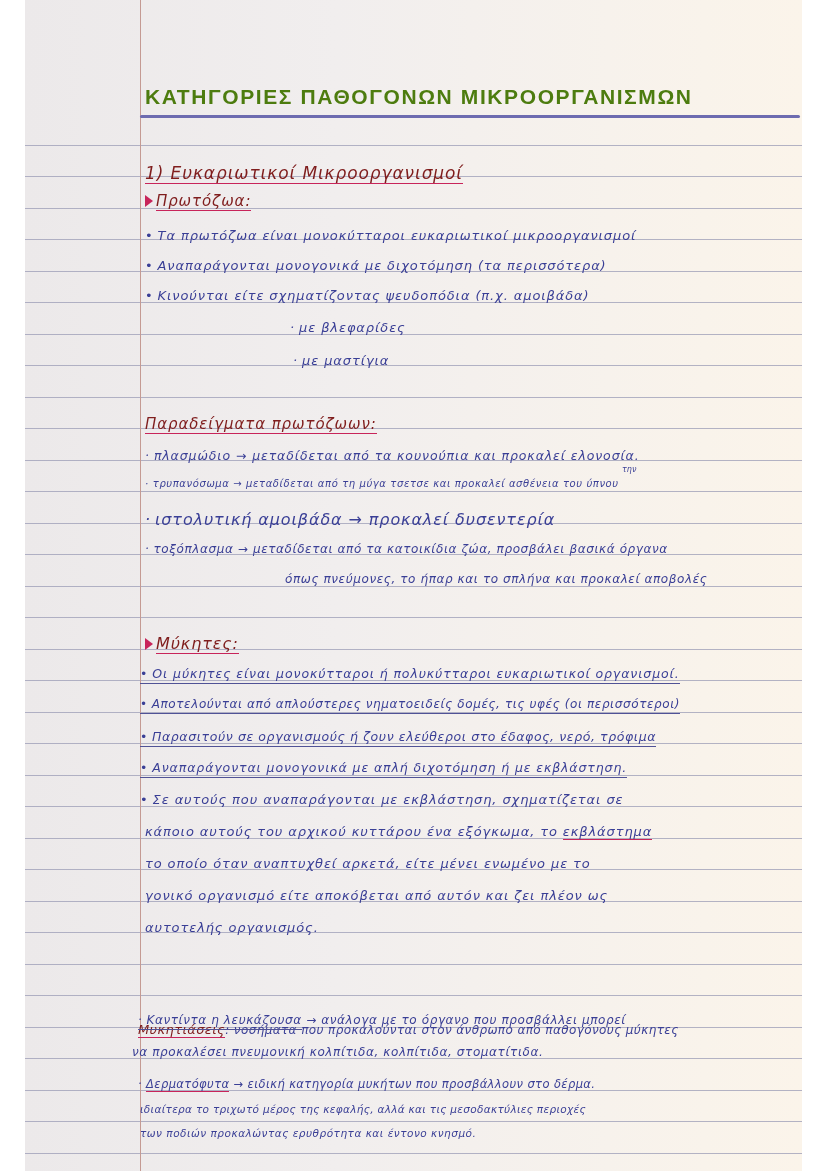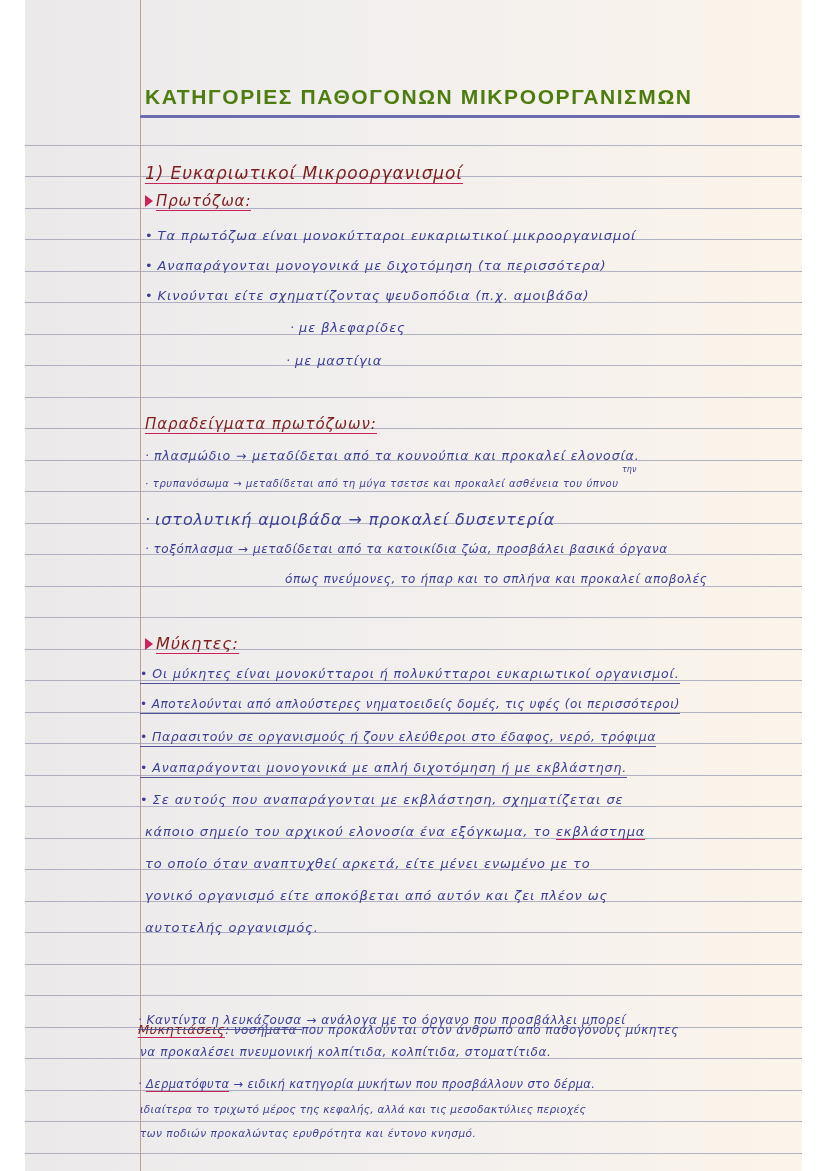--- a/index.html
+++ b/index.html
@@ -84,21 +84,21 @@
   </div>
   <div class="line" style="left:145px;top:258px;">
     <span class="bullet">•</span><span>Αναπαράγονται μονογονικά με διχοτόμηση (τα περισσότερα)</span>
   </div>
   <div class="line" style="left:145px;top:288px;">
     <span class="bullet">•</span><span>Κινούνται είτε σχηματίζοντας ψευδοπόδια (π.χ. αμοιβάδα)</span>
   </div>
   <div class="line" style="left:290px;top:320px;">
     <span class="bullet">·</span><span>με βλεφαρίδες</span>
   </div>
-  <div class="line" style="left:286px;top:353px;">
+  <div class="line" style="left:293px;top:353px;">
     <span class="bullet">·</span><span>με μαστίγια</span>
   </div>
 
   <div class="line h-red" style="left:145px;top:415px;font-size:15px;">
     <span class="u-red">Παραδείγματα πρωτόζωων:</span>
   </div>
   <div class="line" style="left:145px;top:448px;font-size:12.5px;">
     <span class="bullet">·</span><span>πλασμώδιο → μεταδίδεται από τα κουνούπια και προκαλεί ελονοσία.</span>
   </div>
   <div class="sup" style="left:622px;top:465px;">την</div>
@@ -127,41 +127,41 @@
   <div class="line" style="left:140px;top:729px;font-size:12.5px;letter-spacing:0.6px;">
     <span class="u-full"><span class="bullet">•</span><span>Παρασιτούν σε οργανισμούς ή ζουν ελεύθεροι στο έδαφος, νερό, τρόφιμα</span></span>
   </div>
   <div class="line" style="left:140px;top:760px;font-size:12.5px;">
     <span class="u-full"><span class="bullet">•</span><span>Αναπαράγονται μονογονικά με απλή διχοτόμηση ή με εκβλάστηση.</span></span>
   </div>
   <div class="line" style="left:140px;top:792px;font-size:13px;">
     <span class="bullet">•</span><span>Σε αυτούς που αναπαράγονται με εκβλάστηση, σχηματίζεται σε</span>
   </div>
   <div class="line" style="left:145px;top:824px;font-size:13px;">
-    <span>κάποιο σημείο του αρχικού ελονοσία ένα εξόγκωμα, το</span>
+    <span>κάποιο αυτούς του αρχικού κυττάρου ένα εξόγκωμα, το</span>
     <span class="pink-u">εκβλάστημα</span>
   </div>
   <div class="line" style="left:145px;top:856px;font-size:13px;">
     <span>το οποίο όταν αναπτυχθεί αρκετά, είτε μένει ενωμένο με το</span>
   </div>
   <div class="line" style="left:145px;top:888px;font-size:13px;">
     <span>γονικό οργανισμό είτε αποκόβεται από αυτόν και ζει πλέον ως</span>
   </div>
   <div class="line" style="left:145px;top:920px;font-size:13px;">
     <span>αυτοτελής οργανισμός.</span>
   </div>
 
   <div class="line" style="left:138px;top:982px;font-size:12px;letter-spacing:0.4px;margin-top:40px;">
     <span class="h-red u-red" style="font-size:13px;">Μυκητιάσεις</span><span>: νοσήματα που προκαλούνται στον άνθρωπο από παθογόνους μύκητες</span>
   </div>
   <div class="line" style="left:138px;top:1013px;font-size:12px;letter-spacing:0.6px;">
     <span class="u-full"><span class="bullet">·</span><span>Καντίντα η λευκάζουσα</span></span>
     <span>→ ανάλογα με το όργανο που προσβάλλει μπορεί</span>
   </div>
-  <div class="line" style="left:140px;top:1045px;font-size:12px;letter-spacing:0.6px;">
+  <div class="line" style="left:132px;top:1045px;font-size:12px;letter-spacing:0.6px;">
     <span>να προκαλέσει πνευμονική κολπίτιδα, κολπίτιδα, στοματίτιδα.</span>
   </div>
   <div class="line" style="left:138px;top:1077px;font-size:11.5px;letter-spacing:0.4px;">
     <span class="bullet">·</span><span class="u-red">Δερματόφυτα</span>
     <span>→ ειδική κατηγορία μυκήτων που προσβάλλουν στο δέρμα.</span>
   </div>
   <div class="line" style="left:140px;top:1103px;font-size:10.5px;letter-spacing:0.3px;">
     <span>ιδιαίτερα το τριχωτό μέρος της κεφαλής, αλλά και τις μεσοδακτύλιες περιοχές</span>
   </div>
   <div class="line" style="left:140px;top:1127px;font-size:10.5px;letter-spacing:0.5px;">

